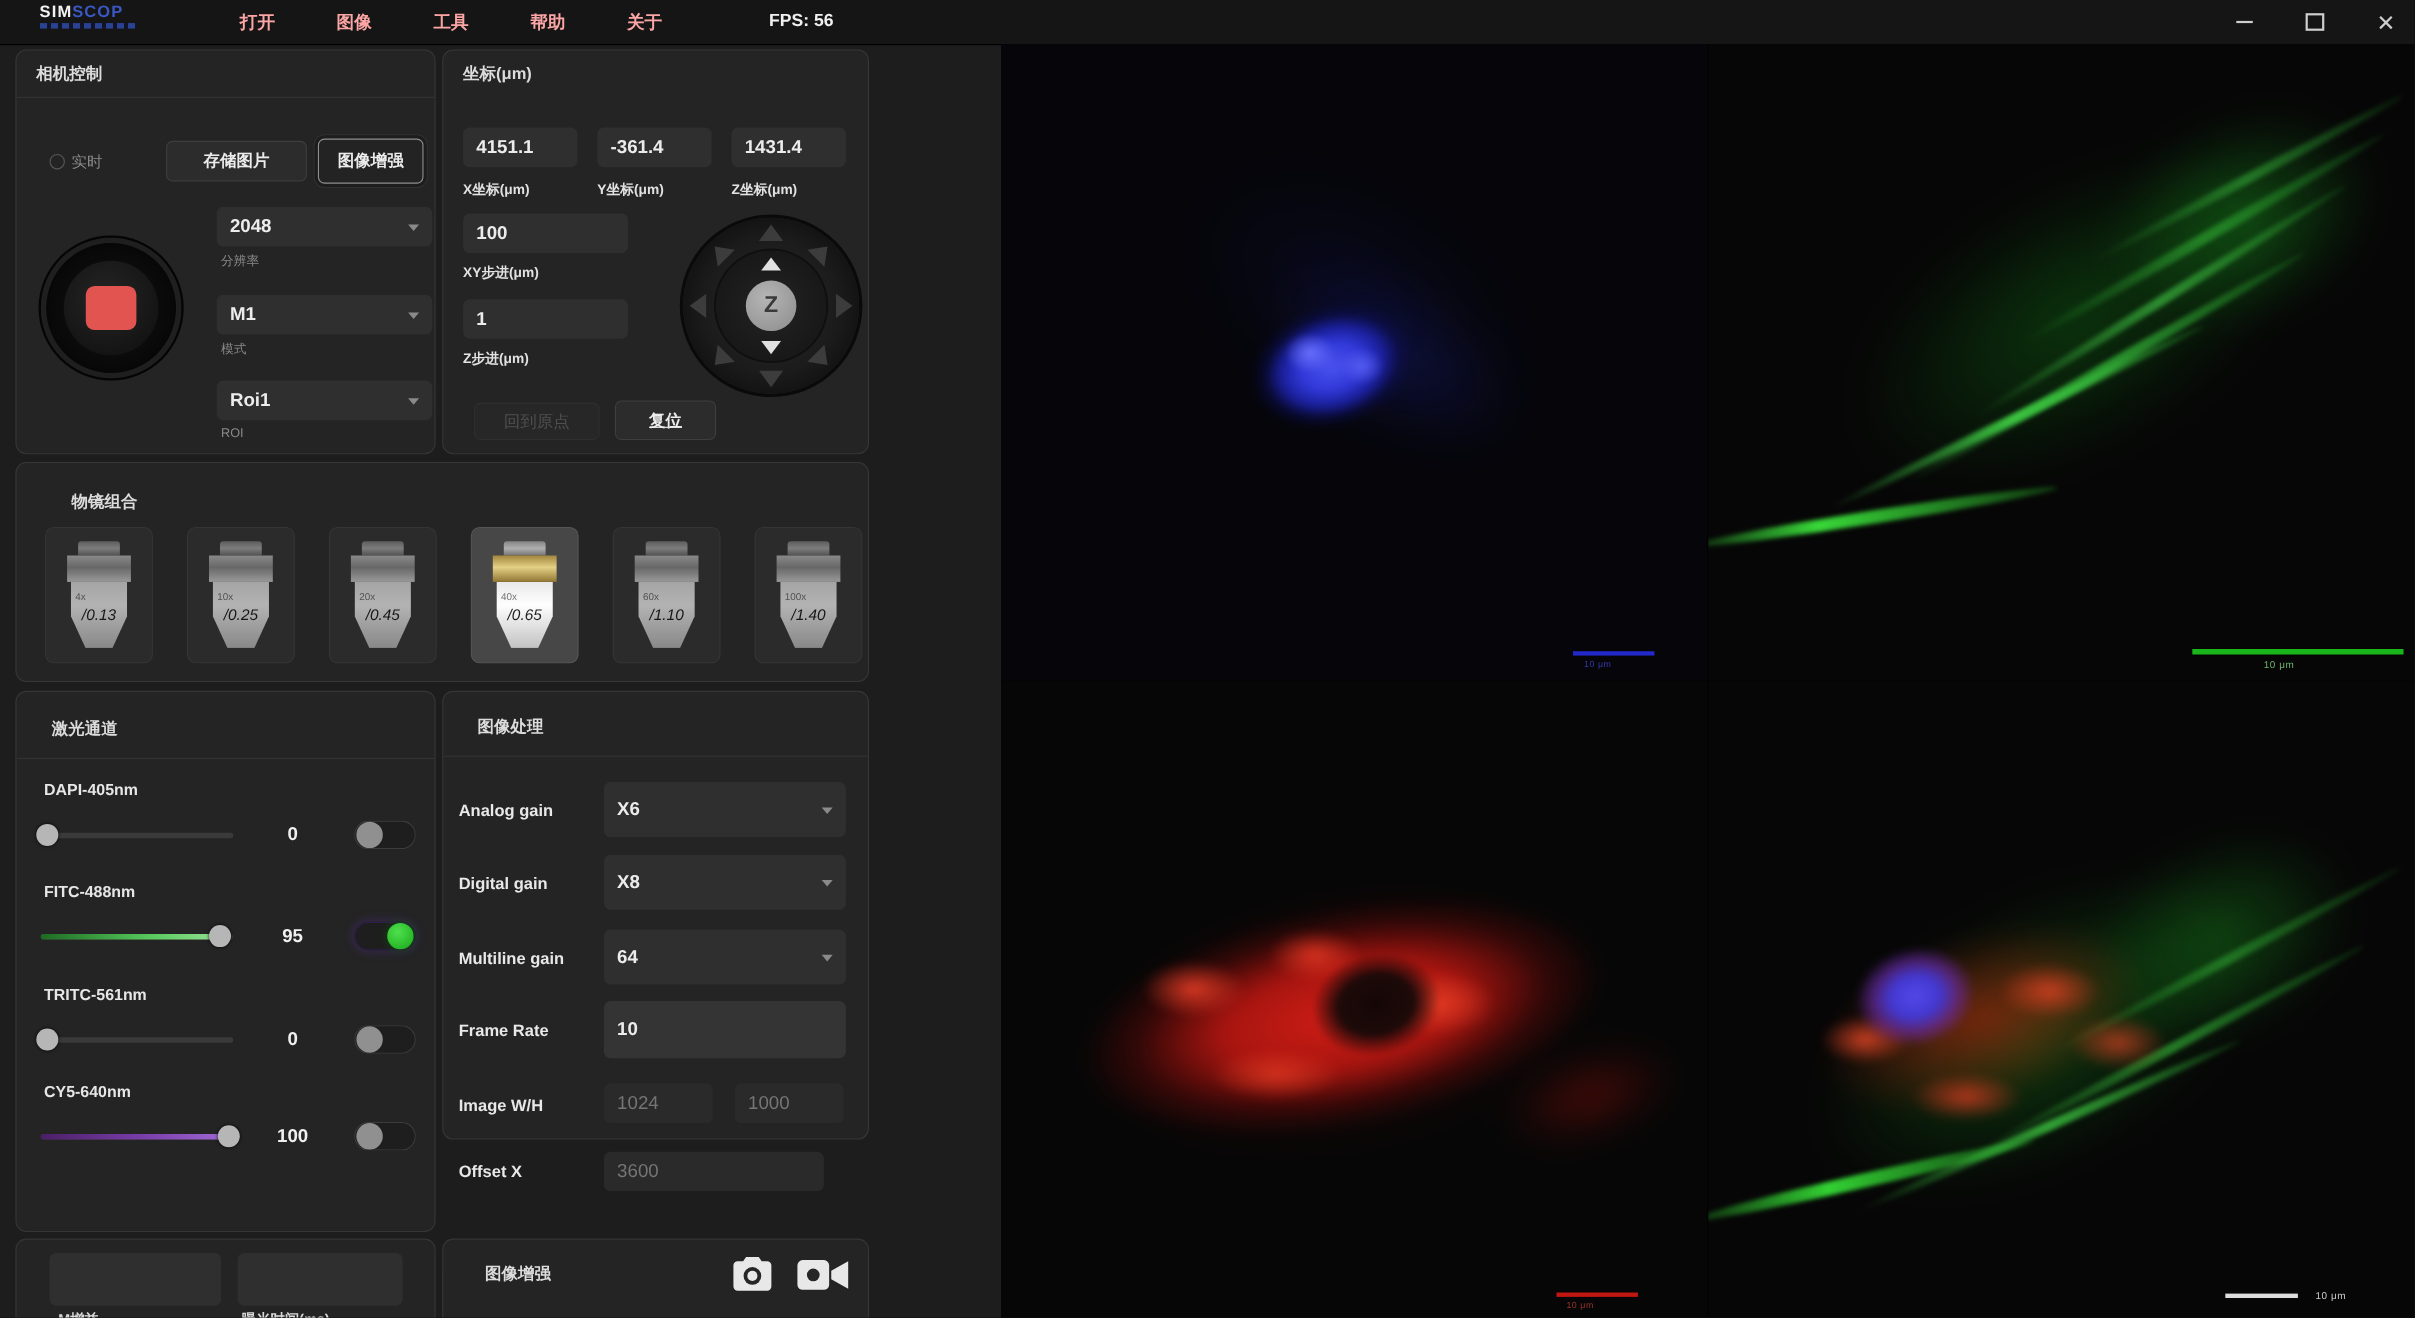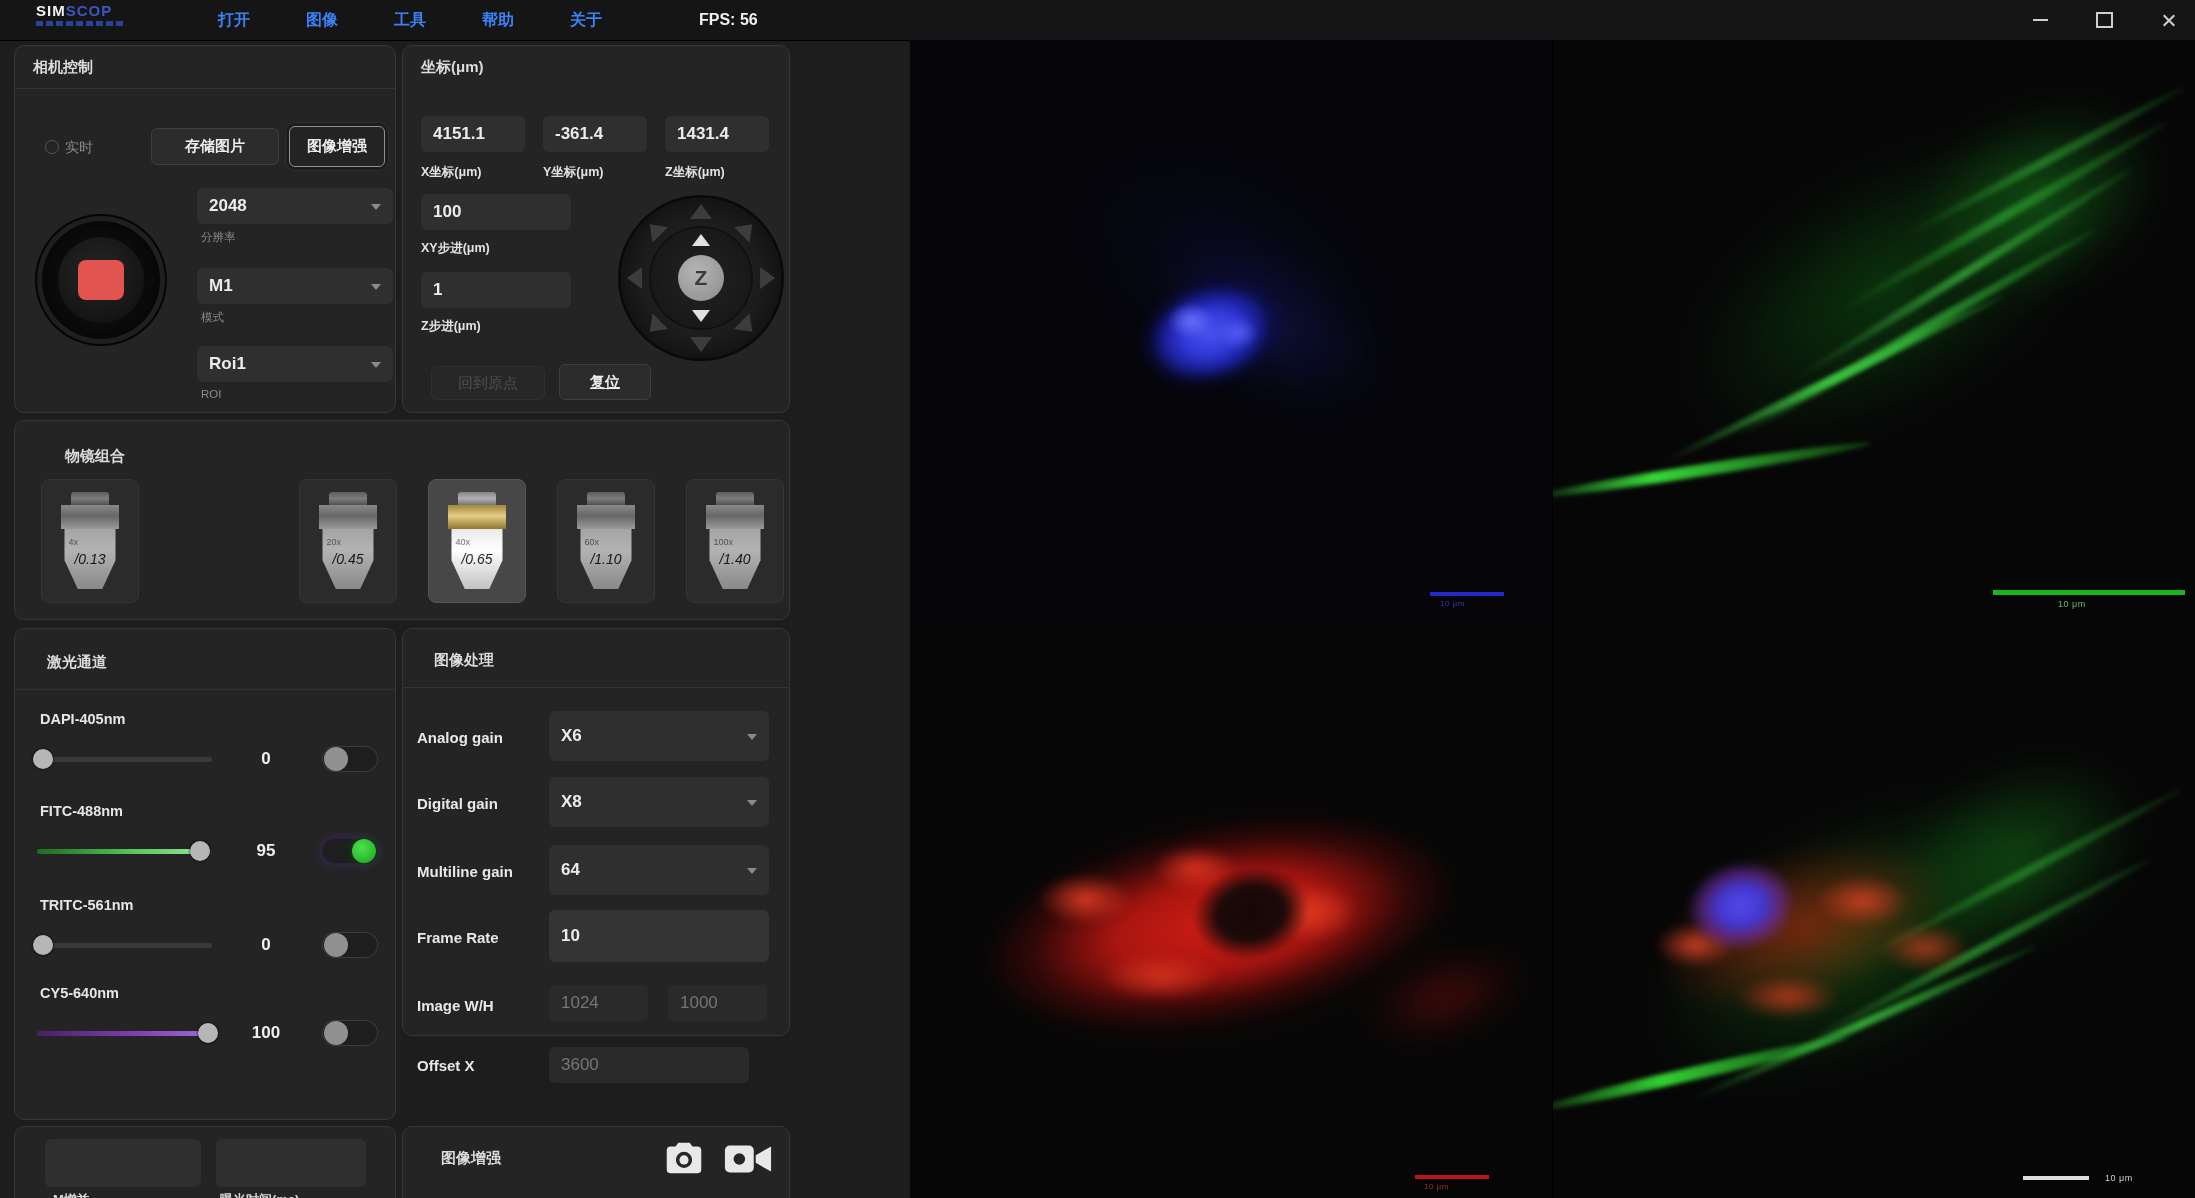--- a/index.html
+++ b/index.html
@@ -7,21 +7,21 @@
        font-family:"Liberation Sans","DejaVu Sans",sans-serif;color:#e6e6e6;}
   
   .titlebar{position:absolute;left:0;top:0;width:2195px;height:40px;background:#151515;
             border-bottom:1px solid #000;display:flex;align-items:center;}
   .logo{position:absolute;left:36px;top:4px;line-height:14px;}
   .logo .l1{font-size:15px;font-weight:bold;color:#f2f2f2;letter-spacing:1px;}
   .logo .l2{font-size:15px;font-weight:bold;color:#3a57c4;letter-spacing:1px;}
   .logo-sub{width:88px;height:5px;margin-top:3px;
             background:repeating-linear-gradient(90deg,#2e4aa8 0 7px,#10142a 7px 10px);opacity:.85;}
   .menu{position:absolute;left:190px;top:0;height:40px;display:flex;align-items:center;}
-  .menu .mi{padding:0 28px;font-size:16px;font-weight:bold;color:#3b82f6;cursor:default;}
+  .menu .mi{padding:0 28px;font-size:16px;font-weight:bold;color:#fca5a5;cursor:default;}
   .fps{position:absolute;left:665px;top:0;height:40px;display:flex;align-items:center;
        font-size:16px;font-weight:bold;color:#f0f0f0;margin-left:34px;}
   .winctl{position:absolute;right:14px;top:0;height:40px;display:flex;align-items:center;gap:38px;}
   .wbtn{width:26px;height:26px;display:flex;align-items:center;justify-content:center;}
   .ic-min{width:15px;height:2px;background:#cfcfcf;}
   .ic-max{width:13px;height:12px;border:2px solid #cfcfcf;}
   .ic-close{position:relative;width:15px;height:15px;}
   .ic-close:before,.ic-close:after{content:"";position:absolute;left:7px;top:0;width:2px;height:15px;background:#cfcfcf;}
   .ic-close:before{transform:rotate(45deg);} .ic-close:after{transform:rotate(-45deg);}
   
@@ -222,20 +222,30 @@
     <div class="slot" style="left:26px;top:58px;">
       <div class="obj">
           <div class="obj-top"></div>
           <div class="obj-mid"></div>
         <div class="obj-body">
             <span class="obj-mag">4x</span>
             <span class="obj-na">/0.13</span>
           </div>
         </div>
     </div>
+    <div class="slot" style="left:155px;top:58px;">
+      <div class="obj">
+          <div class="obj-top"></div>
+          <div class="obj-mid"></div>
+        <div class="obj-body">
+            <span class="obj-mag">10x</span>
+            <span class="obj-na">/0.25</span>
+          </div>
+        </div>
+    </div>
     <div class="slot" style="left:284px;top:58px;">
       <div class="obj">
           <div class="obj-top"></div>
           <div class="obj-mid"></div>
         <div class="obj-body">
             <span class="obj-mag">20x</span>
             <span class="obj-na">/0.45</span>
           </div>
         </div>
     </div>

